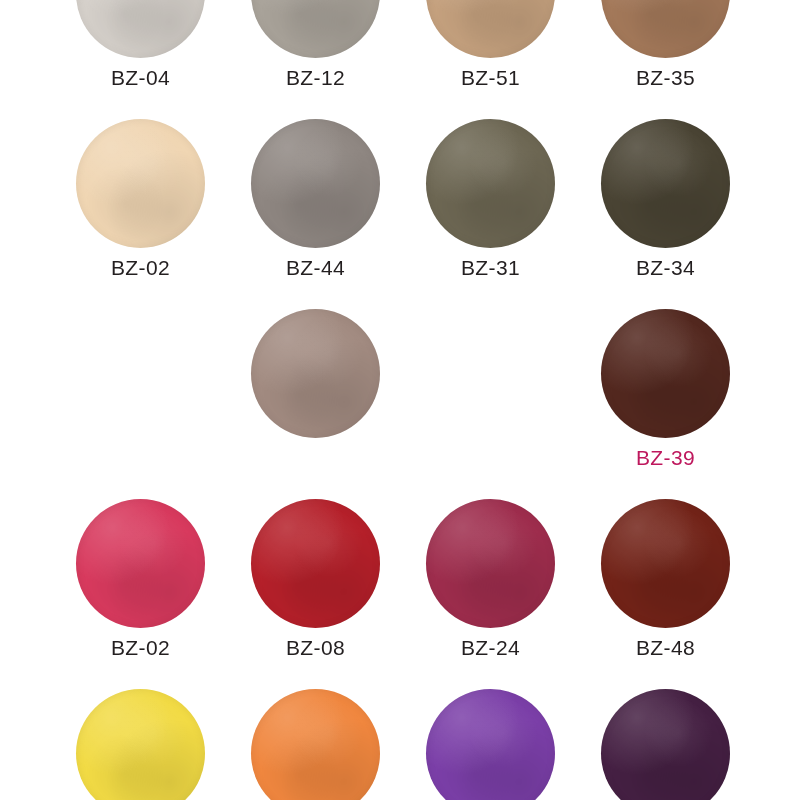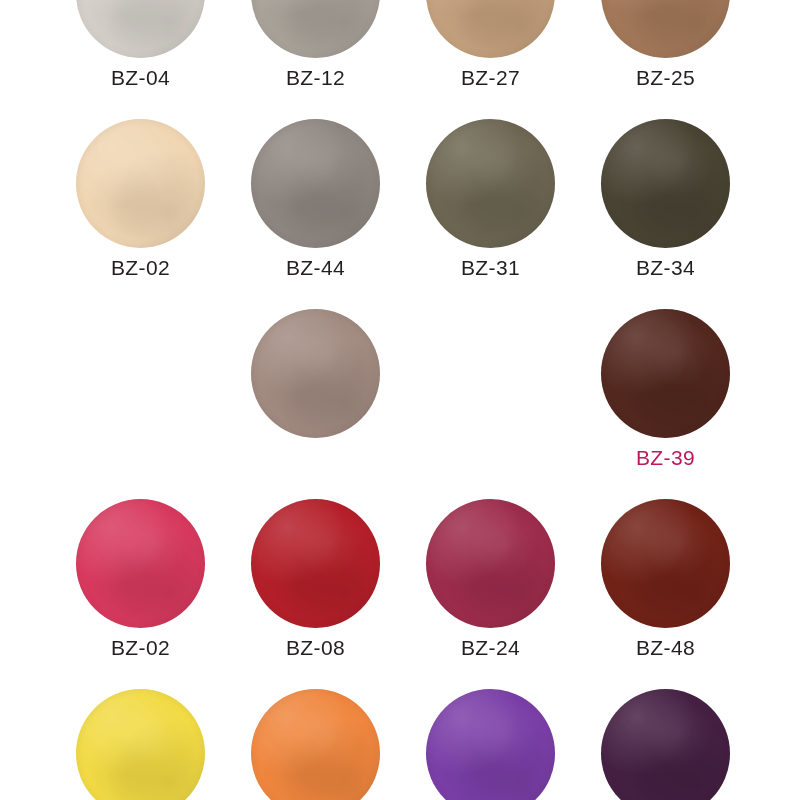--- a/index.html
+++ b/index.html
@@ -97,27 +97,27 @@
     <div class="swatch-cell" style="left: 228px; top: -71px;">
       <div class="swatch-disc-wrap">
         <div class="swatch-disc" title="BZ-12" style="background-color: rgb(169, 163, 154);"></div>
       </div>
       <div class="swatch-label" style="color: rgb(35, 31, 32);">BZ-12</div>
     </div>
     <div class="swatch-cell" style="left: 403px; top: -71px;">
       <div class="swatch-disc-wrap">
         <div class="swatch-disc" title="BZ-32" style="background-color: rgb(197, 161, 126);"></div>
       </div>
-      <div class="swatch-label" style="color: rgb(35, 31, 32);">BZ-27</div>
+      <div class="swatch-label" style="color: rgb(35, 31, 32);">BZ-51</div>
     </div>
     <div class="swatch-cell" style="left: 578px; top: -71px;">
       <div class="swatch-disc-wrap">
         <div class="swatch-disc" title="BZ-35" style="background-color: rgb(164, 121, 90);"></div>
       </div>
-      <div class="swatch-label" style="color: rgb(35, 31, 32);">BZ-25</div>
+      <div class="swatch-label" style="color: rgb(35, 31, 32);">BZ-35</div>
     </div>
     <div class="swatch-cell" style="left: 53px; top: 119px;">
       <div class="swatch-disc-wrap">
         <div class="swatch-disc" title="BZ-06" style="background-color: rgb(240, 214, 179);"></div>
       </div>
       <div class="swatch-label" style="color: rgb(35, 31, 32);">BZ-02</div>
     </div>
     <div class="swatch-cell" style="left: 228px; top: 119px;">
       <div class="swatch-disc-wrap">
         <div class="swatch-disc" title="BZ-44" style="background-color: rgb(143, 135, 130);"></div>

